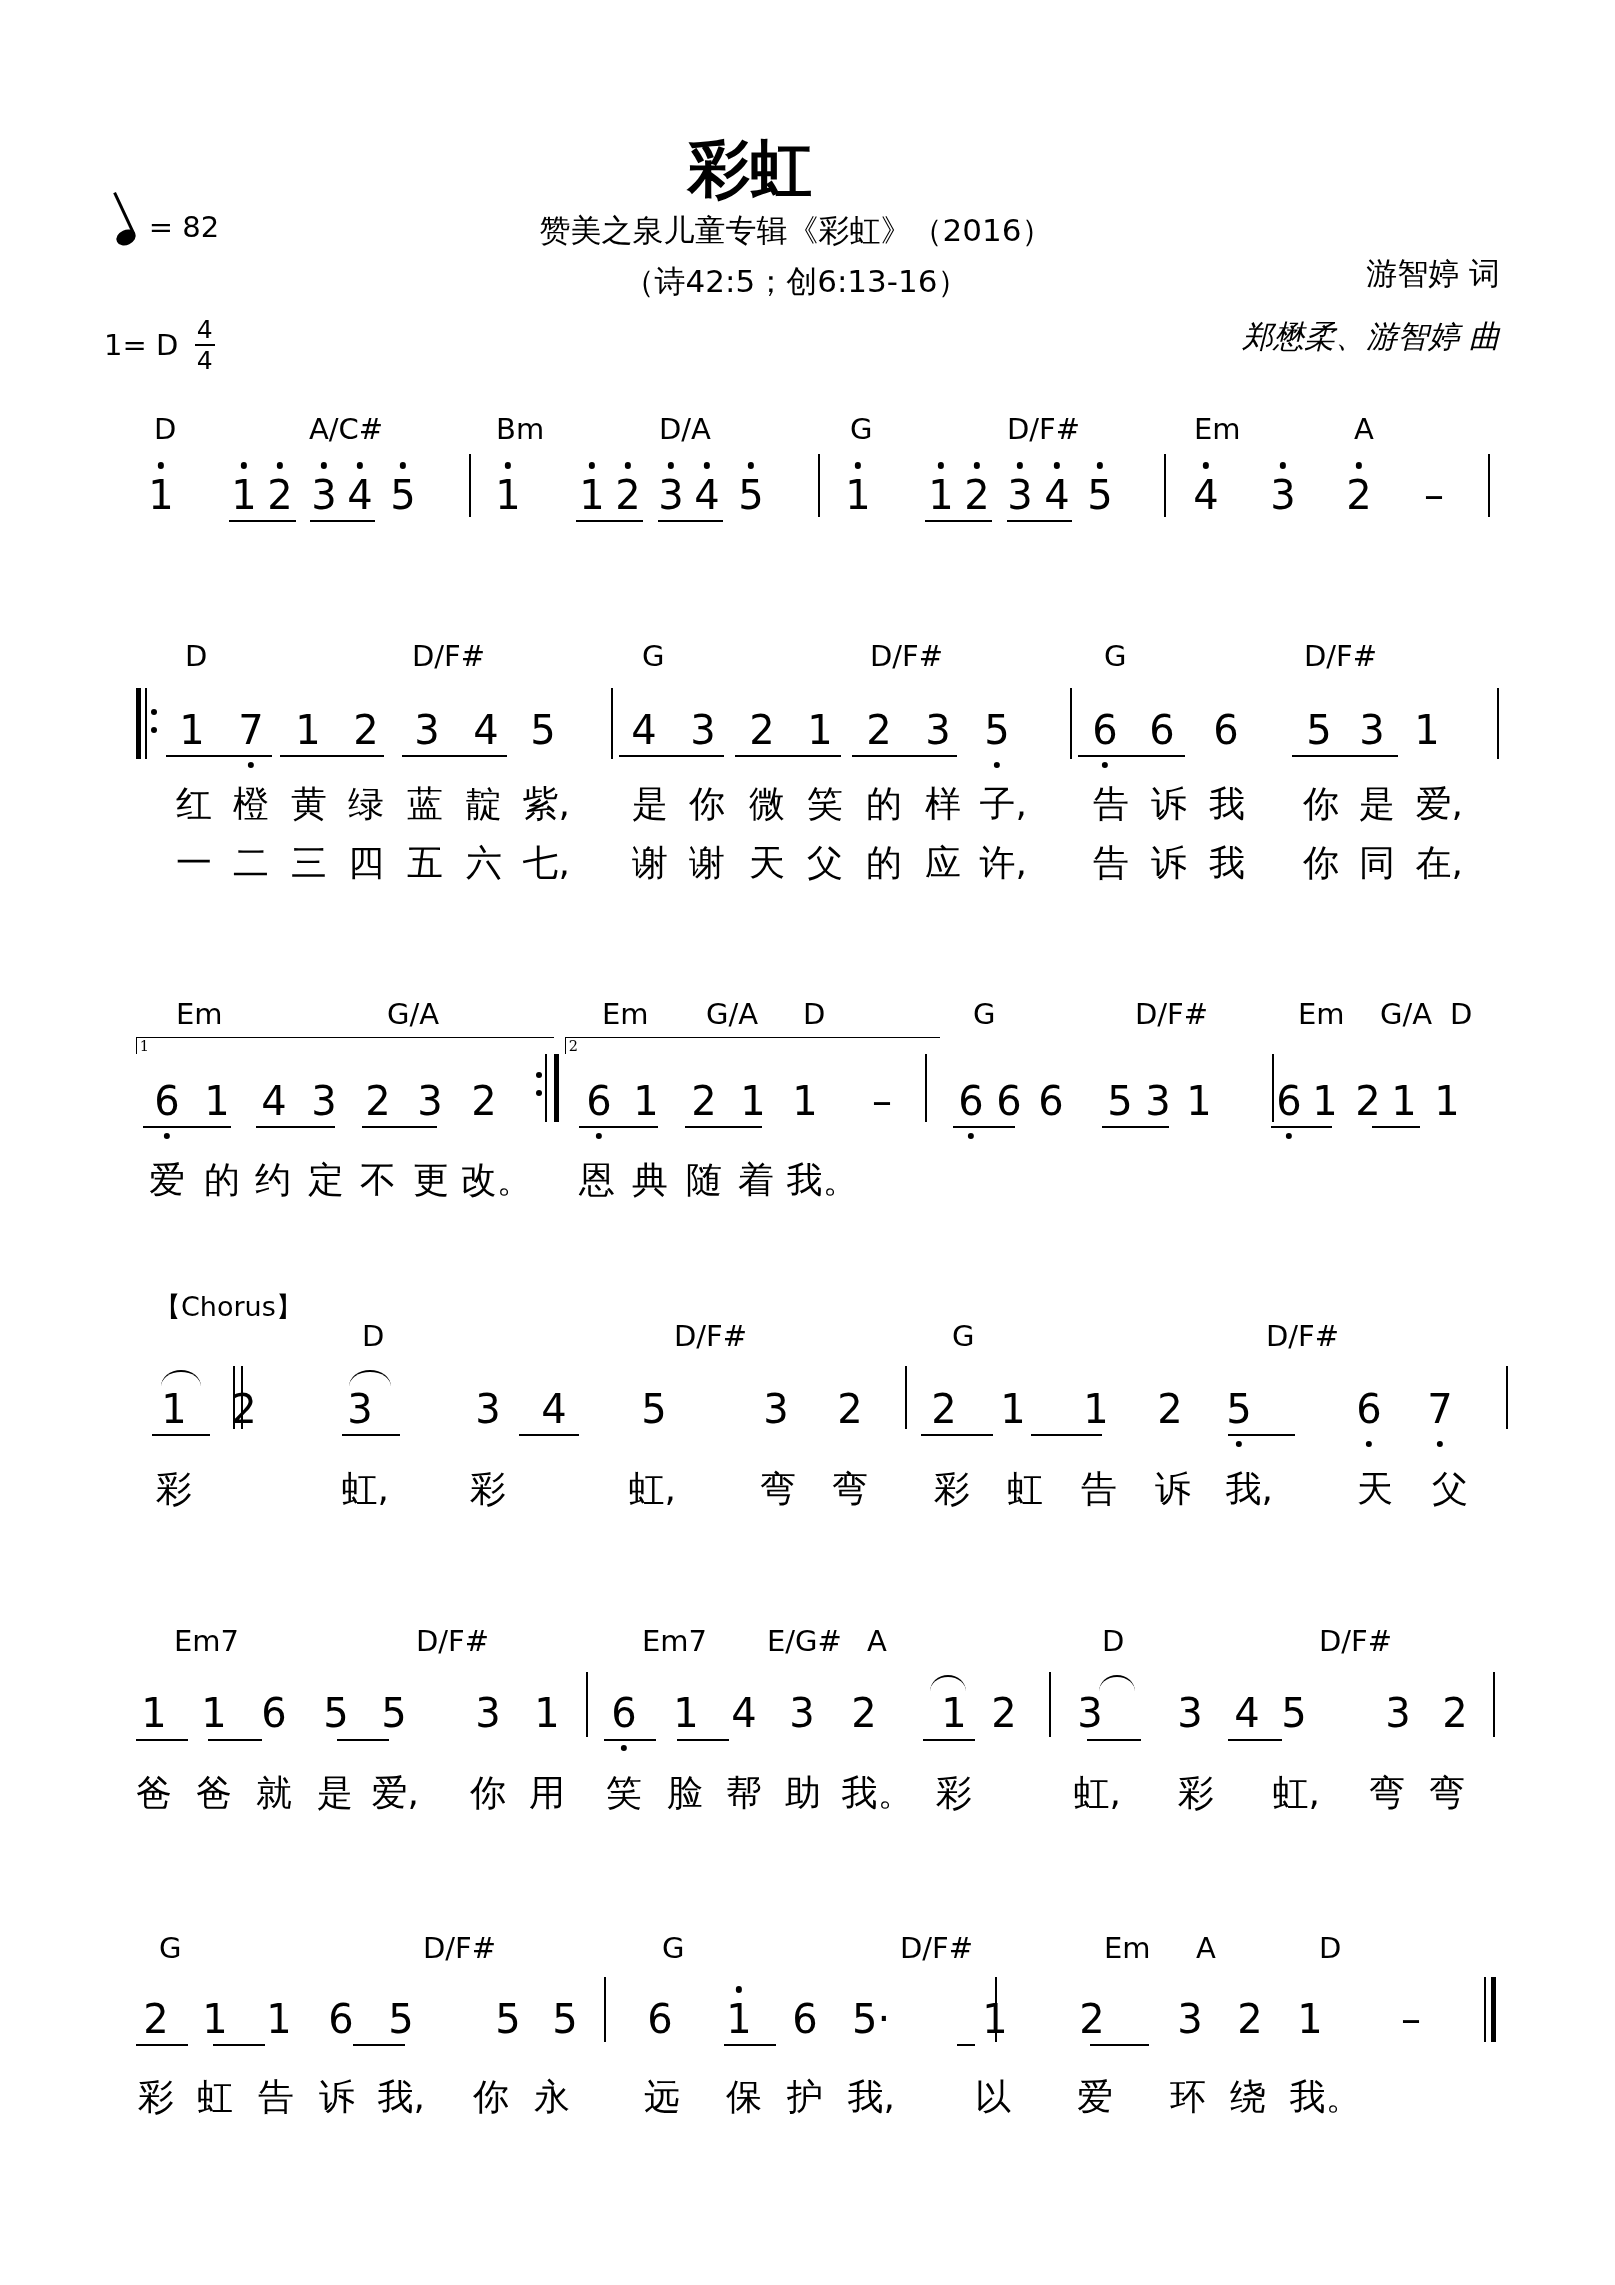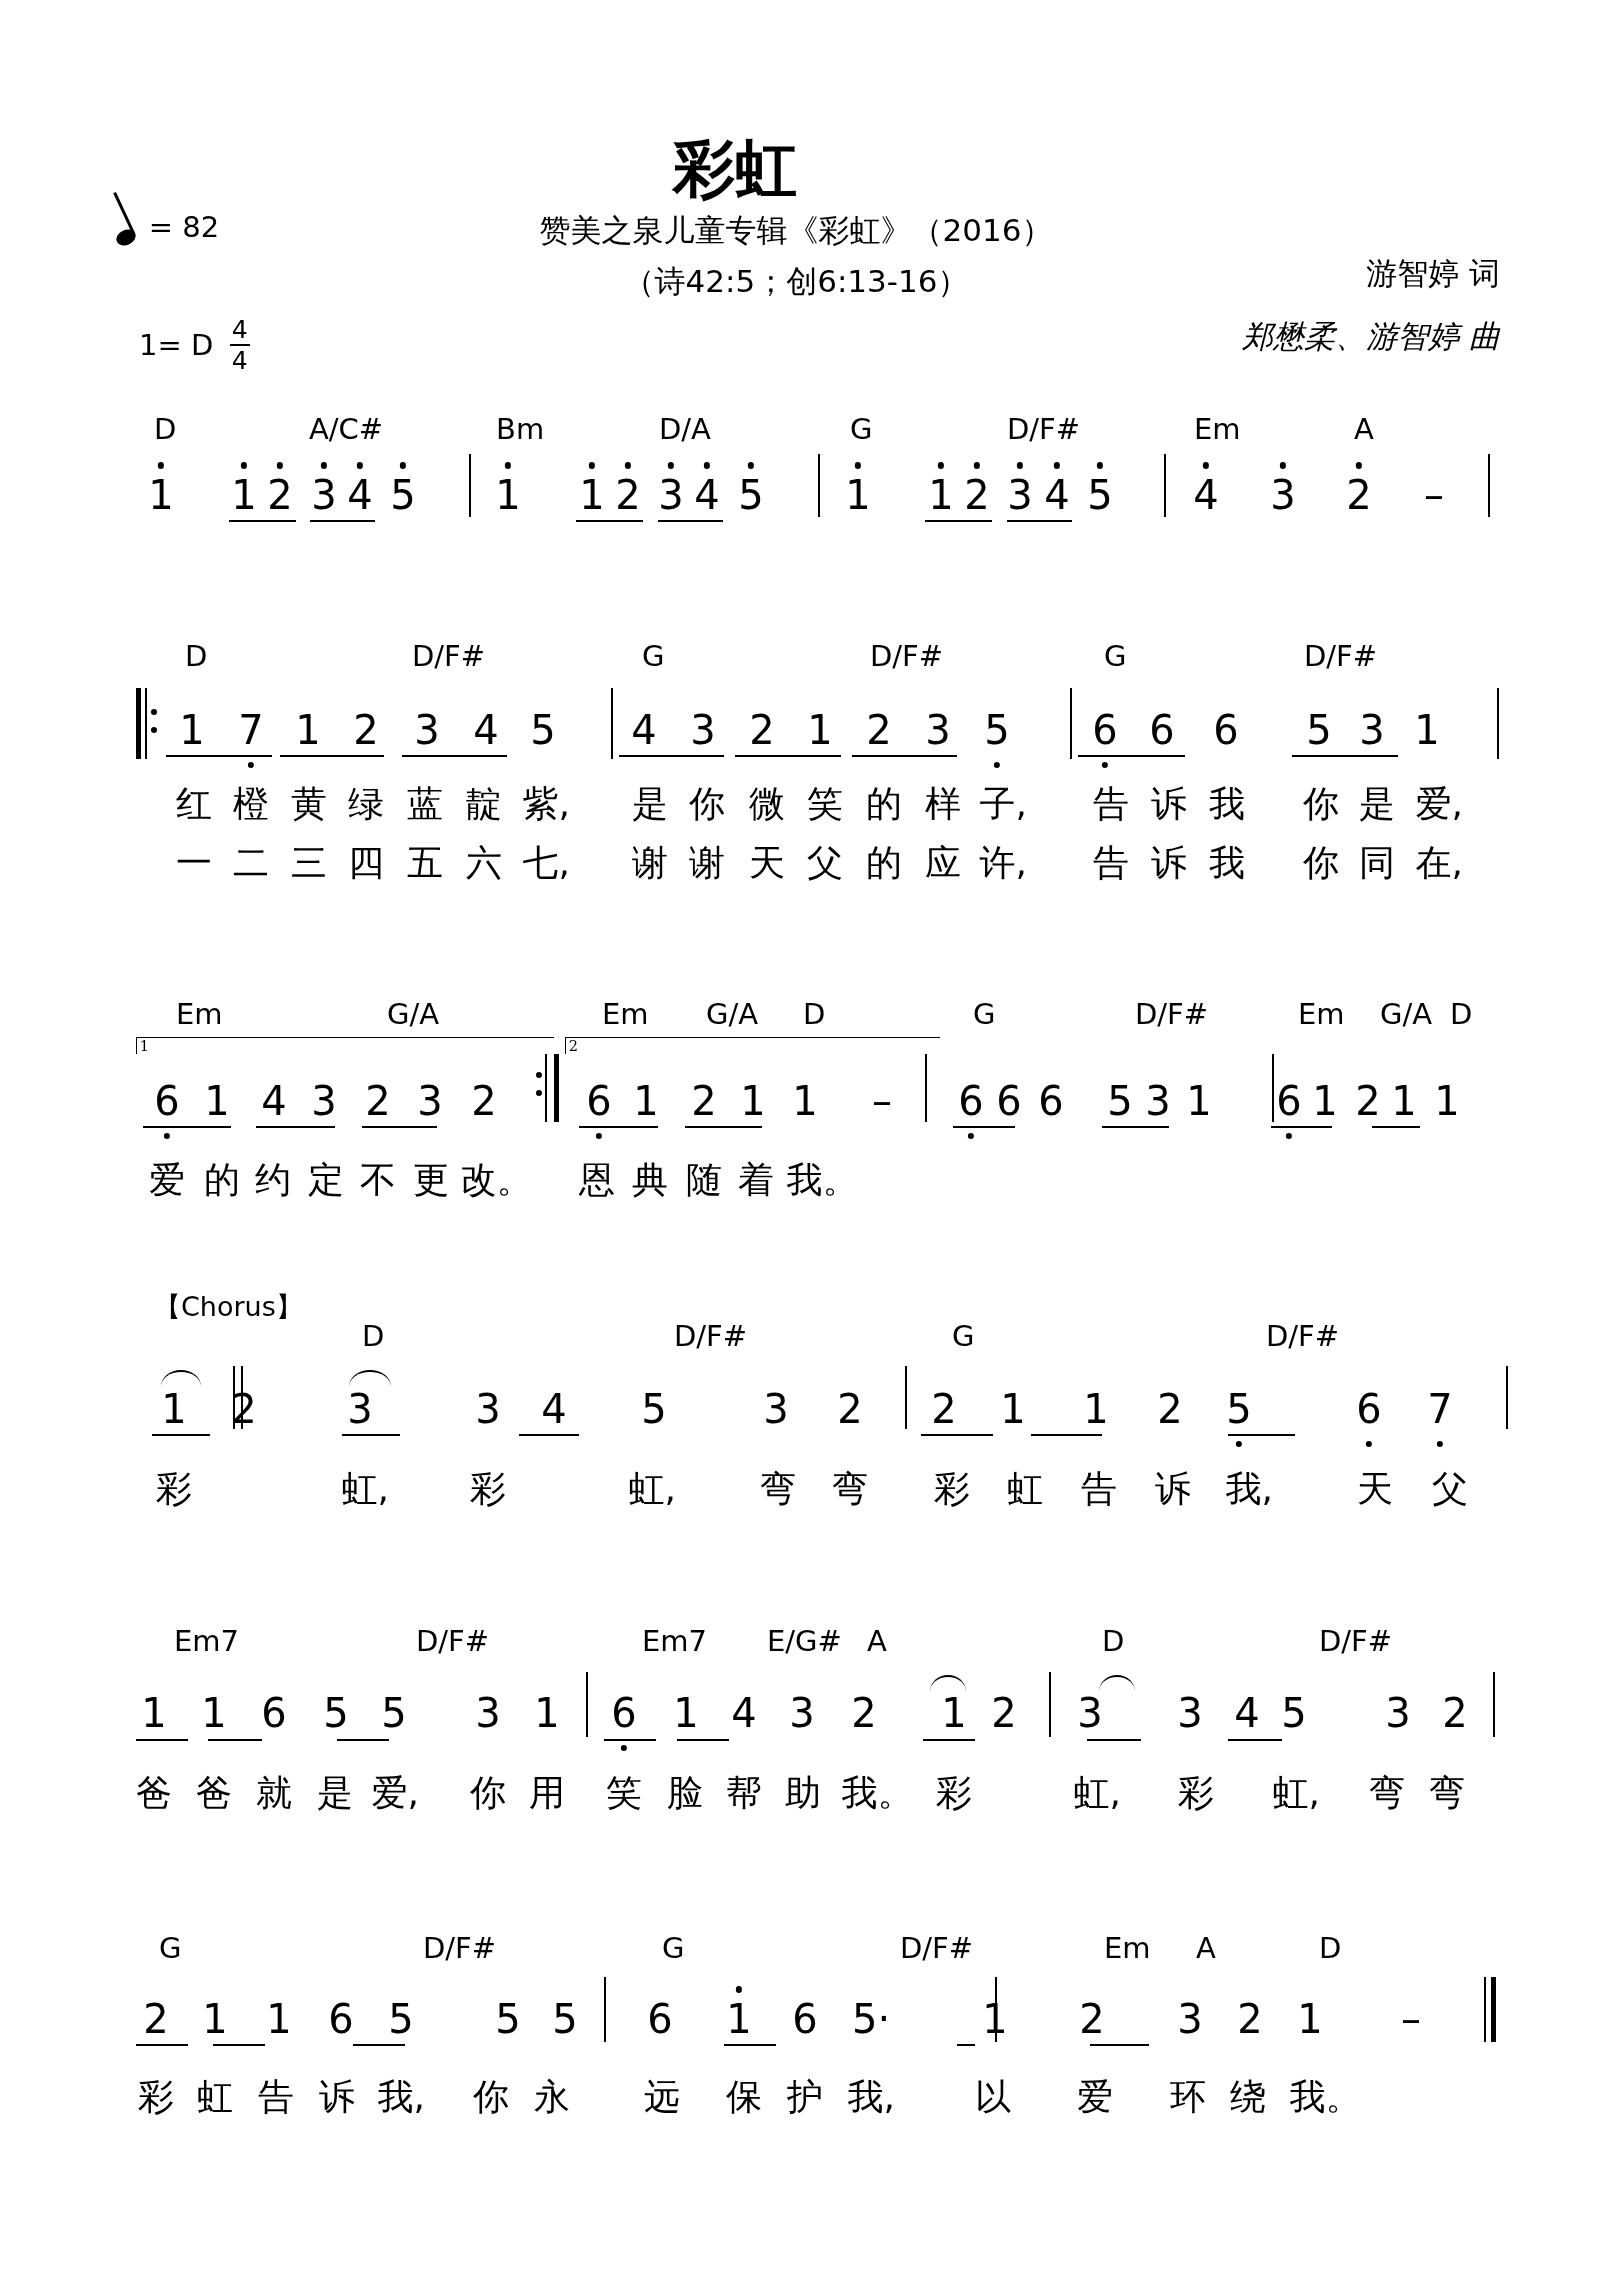--- a/index.html
+++ b/index.html
@@ -1,25 +1,25 @@
 <!DOCTYPE html>
 <html style="font-size:14.5px"><head>
 <meta charset="utf-8">
 <style>
   html, body { margin:0; padding:0; background:#ffffff; }
   body { width:1616px; height:2285px; position:relative; overflow:hidden;
          font-family:"DejaVu Sans", "Liberation Sans", sans-serif; color:#000; }
   .abs { position:absolute; white-space:nowrap; }
-  .title { left:0; width:1470px; text-align:center; top:127px; font-size:62px; font-weight:bold; }
+  .title { left:15px; width:1470px; text-align:center; top:127px; font-size:62px; font-weight:bold; }
   .sub { left:0; width:1592px; text-align:center; font-size:31px; }
   .credit { right:116px; font-size:31px; text-align:left; }
   .tempo { left:116px; top:210px; font-size:29px; display:flex; align-items:flex-end; }
   .note-head { display:inline-block; width:20px; height:14.5px; border-radius:50%; background:#000; transform:rotate(-25deg); position:relative; }
   .note-stem { position:absolute; right:0px; bottom:7.2px; width:2.7px; height:45px; background:#000; }
-  .key { left:104px; top:317px; font-size:29px; display:flex; align-items:center;margin-left:35px; }
+  .key { left:104px; top:317px; font-size:29px; display:flex; align-items:center; }
   .frac { display:inline-flex; flex-direction:column; align-items:center; margin-left:16.3px; font-size:25px; line-height:25px; }
   .frac .bar { width:20px; height:2.7px; background:#000; margin:1.8px 0; }
   .chord { font-size:29px; transform:translateX(0); }
   .n { font-size:40px; text-align:center; width:36px; margin-left:-18px; line-height:1; }
   .n .dot-up { position:absolute; left:50%; top:-12.7px; width:6.3px; height:6.3px; border-radius:50%; background:#000; transform:translateX(-50%); }
   .n .dot-dn { position:absolute; left:50%; bottom:-18px; width:6.3px; height:6.3px; border-radius:50%; background:#000; transform:translateX(-50%); }
   .bl { width:1.8px; background:#000; }
   .blt { width:5.4px; background:#000; }
   .ul { height:1.8px; background:#000; }
   .lyr { font-size:36px; text-align:center; width:45px; margin-left:-22.6px; }

